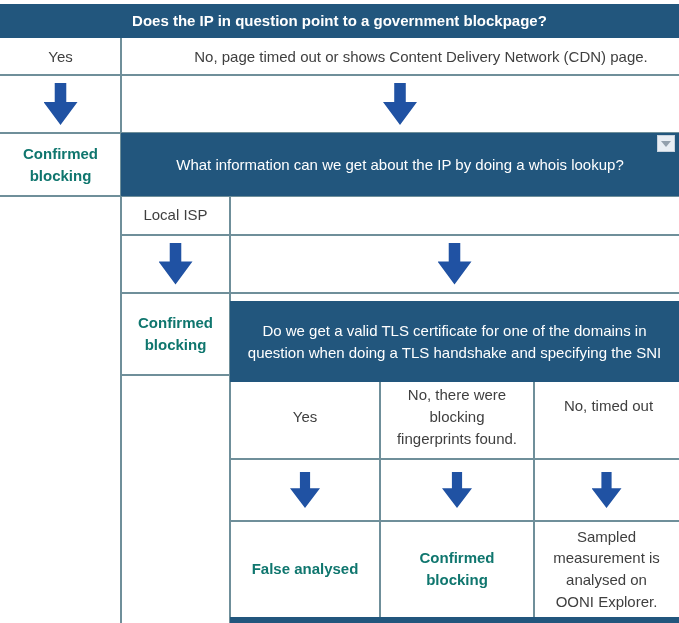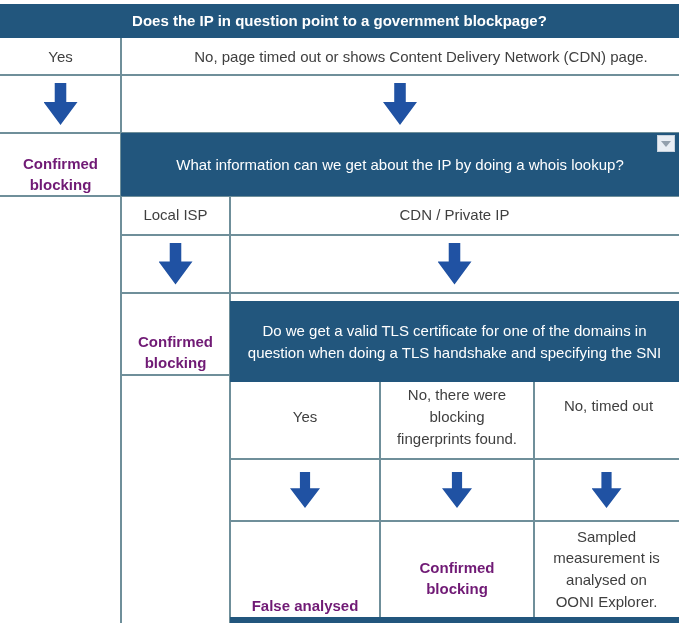--- a/index.html
+++ b/index.html
@@ -19,21 +19,21 @@
     justify-content:center;
     text-align:center;
     box-sizing:border-box;
     line-height:1.45;
   }
   .hdr{
     background:#22567d;
     color:#ffffff;
   }
   .hdr-bold{font-weight:bold;}
-  .bold{font-weight:bold;color:#701a75;align-items:flex-end;}
+  .bold{font-weight:bold;color:#0f766e;}
   .vline,.hline{position:absolute;background:#6f8f9a;}
   .vline{width:2px;}
   .hline{height:2px;}
   .down-arrow{
     background:#2052a3;
     clip-path:polygon(33% 0, 67% 0, 67% 45%, 100% 45%, 50% 100%, 0 45%, 33% 45%);
   }
   .arrow-lg{width:34px;height:42px;}
   .arrow-sm{width:30px;height:36px;}
   .dropdown-btn{
@@ -97,23 +97,20 @@
   <div class="cell" style="left:121px;top:196px;width:109px;height:38px">
     <span>Local ISP</span>
   </div>
 
   <div class="cell hdr" style="left:121px;top:133px;width:558px;height:63px">
     <span>What information can we get about the IP by doing a whois lookup?</span>
     <div class="dropdown-btn">
       <div class="dropdown-tri"></div>
     </div>
   </div>
-  <div class="cell" style="left:230px;top:196px;width:449px;height:38px">
-    <span>CDN / Private IP</span>
-  </div>
 
   <div class="cell" style="left:121px;top:235px;width:109px;height:57px">
     <div class="down-arrow arrow-lg"></div>
   </div>
   <div class="cell" style="left:230px;top:235px;width:449px;height:57px">
     <div class="down-arrow arrow-lg"></div>
   </div>
 
   <div class="cell bold" style="left:121px;top:293px;width:109px;height:81px">
     <span>Confirmed blocking</span>

